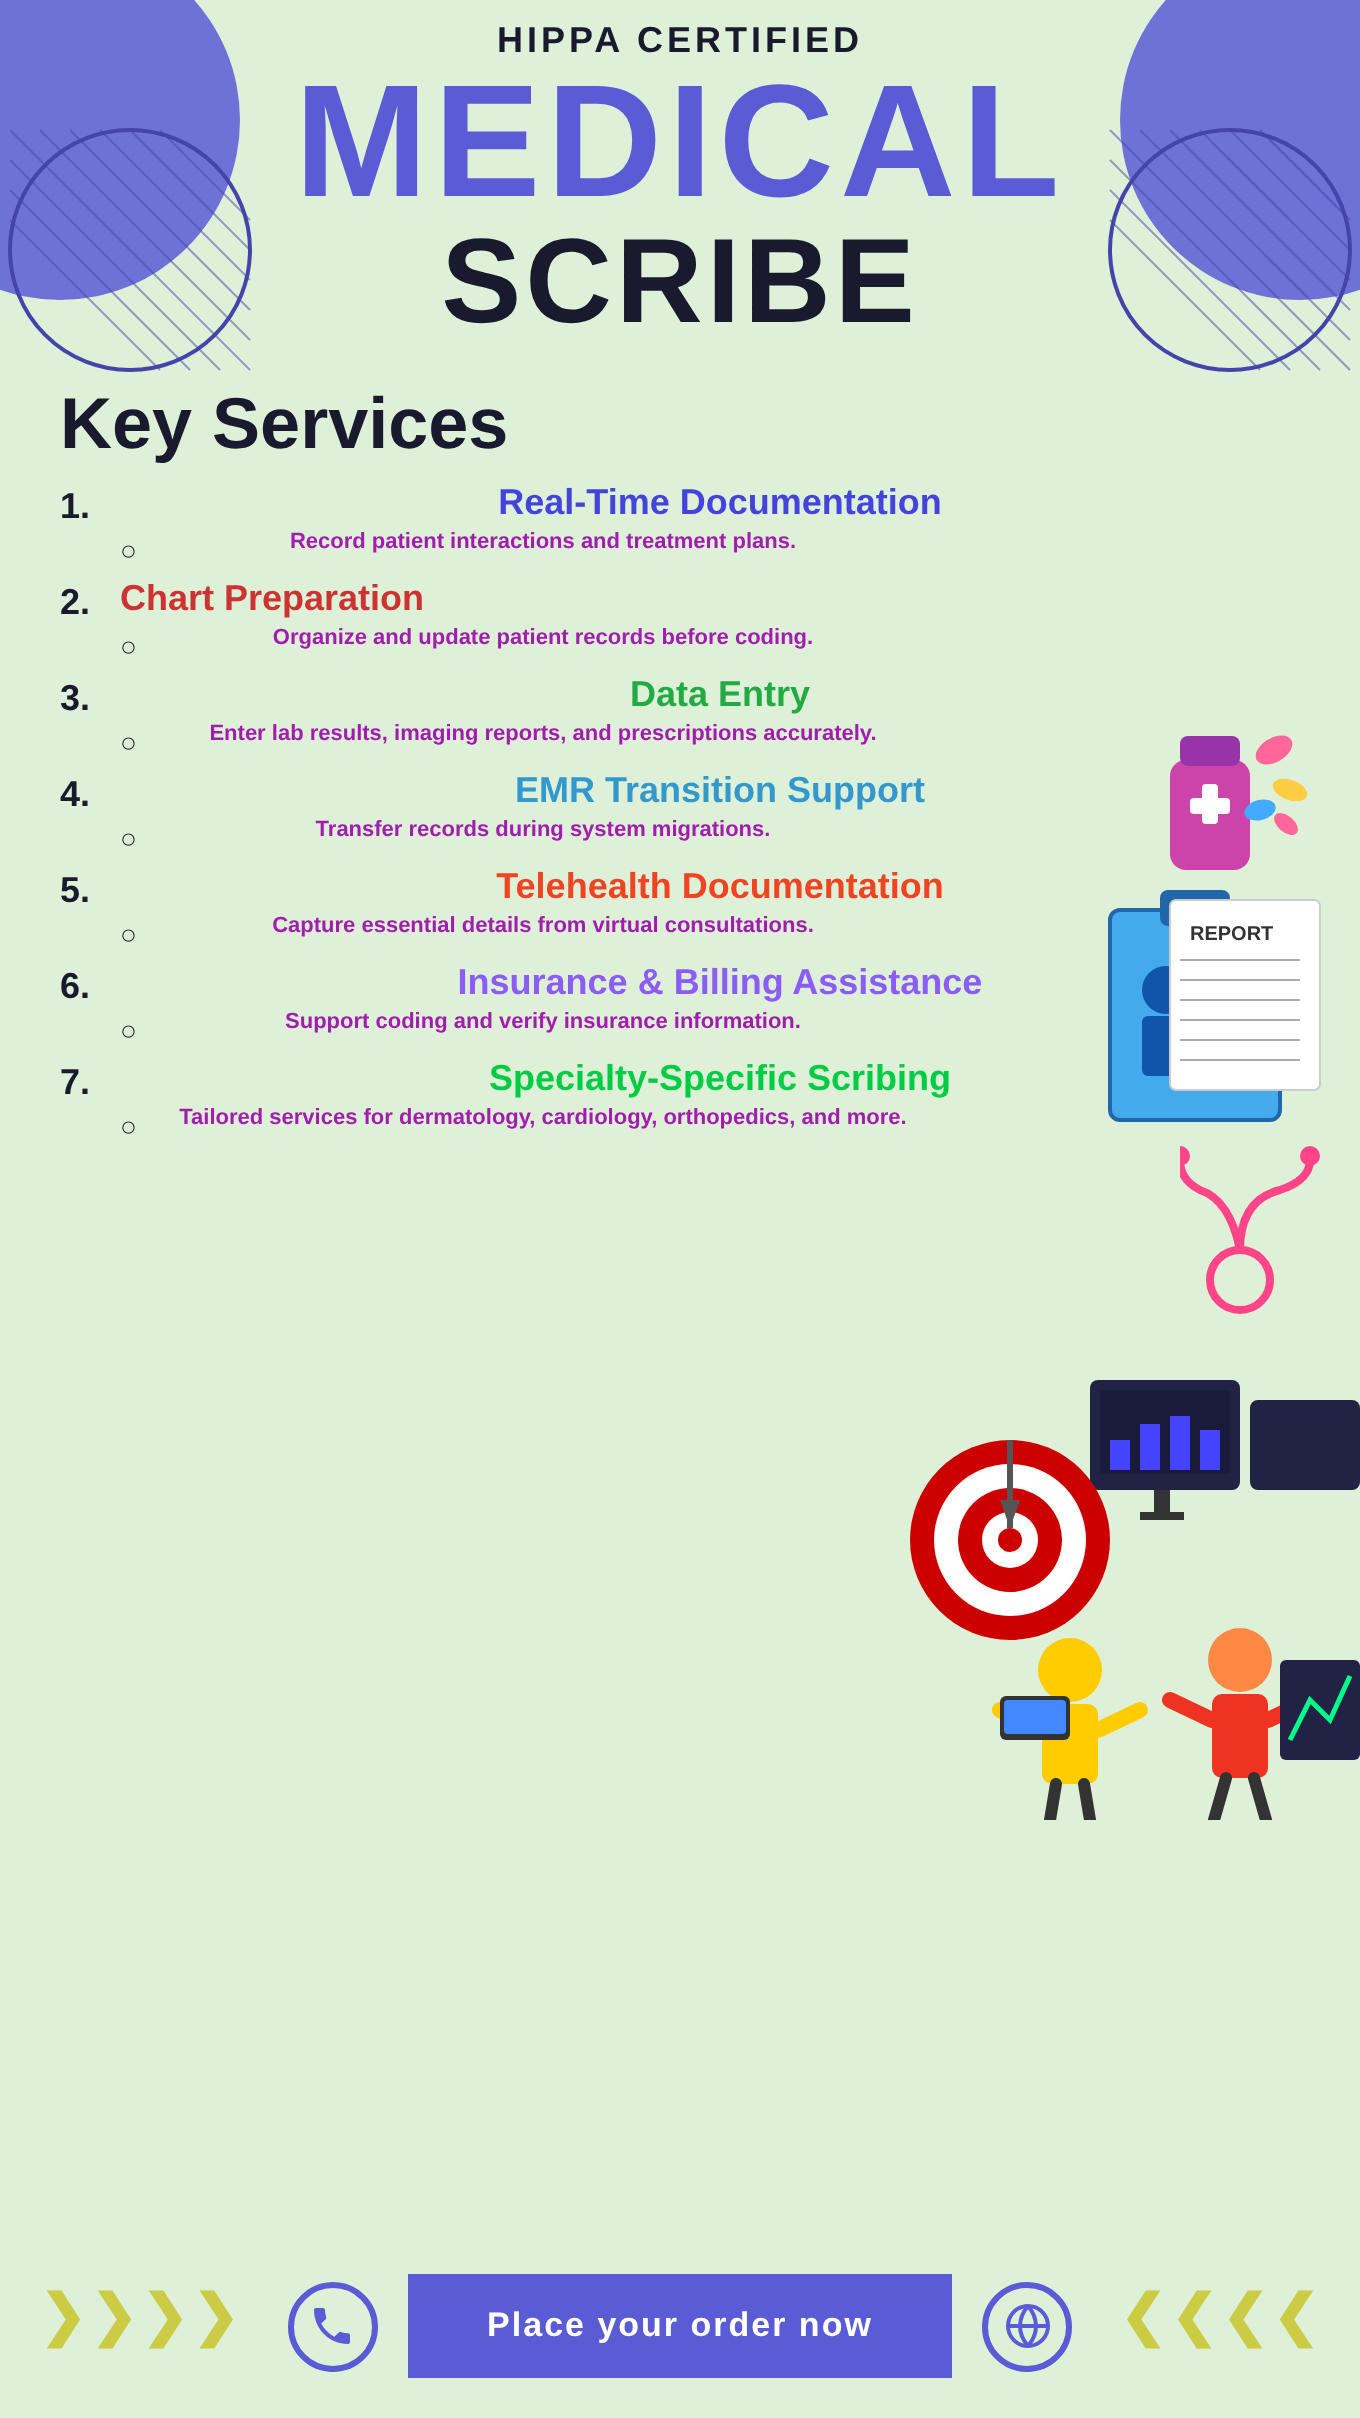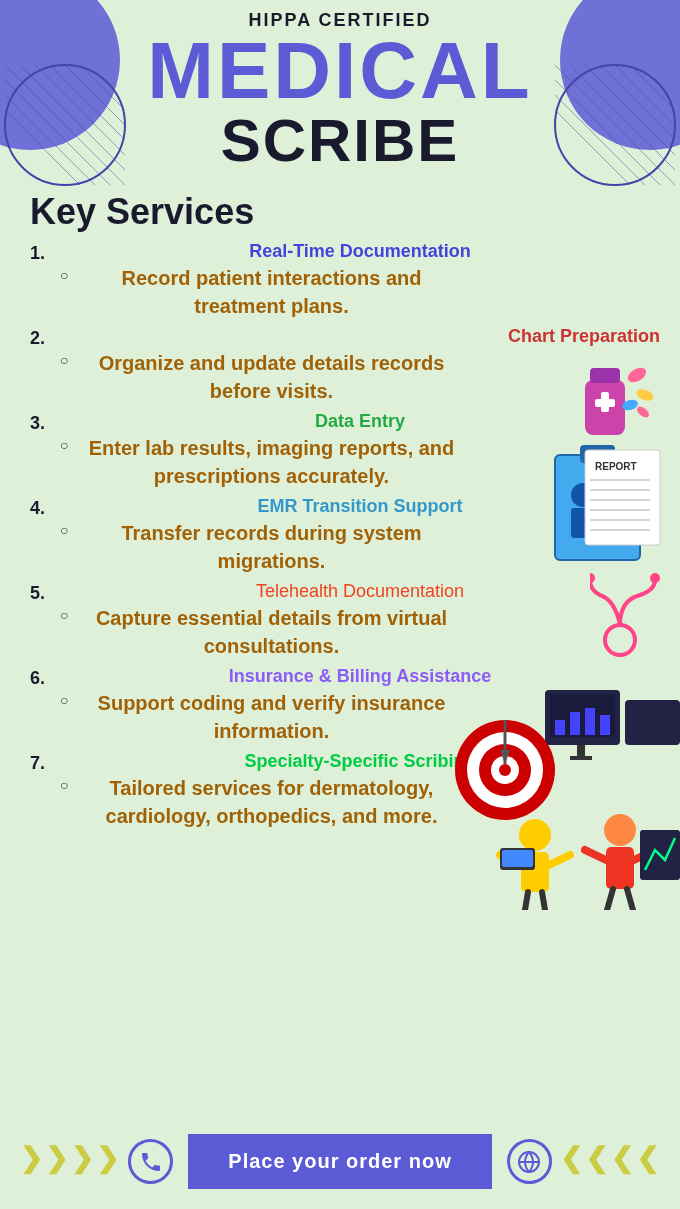--- a/index.html
+++ b/index.html
@@ -170,21 +170,21 @@
       font-weight: 700;
       color: #4444dd;
       text-align: center;
       flex: 1;
     }
 
     .service-title-red {
       font-size: 18px;
       font-weight: 700;
       color: #cc3333;
-      text-align: right;
+      text-align: left;
       flex: 1;
     }
 
     .service-title-green-dark {
       font-size: 18px;
       font-weight: 700;
       color: #22aa44;
       text-align: center;
       flex: 1;
     }
@@ -192,21 +192,21 @@
     .service-title-blue-med {
       font-size: 18px;
       font-weight: 700;
       color: #3399cc;
       text-align: center;
       flex: 1;
     }
 
     .service-title-orange {
       font-size: 18px;
-      font-weight: 400;
+      font-weight: 700;
       color: #ee4422;
       text-align: center;
       flex: 1;
     }
 
     .service-title-salmon {
       font-size: 18px;
       font-weight: 700;
       color: #8b5cf6;
       text-align: center;
@@ -229,23 +229,23 @@
     }
 
     .bullet-circle {
       font-size: 14px;
       color: #333;
       margin-top: 3px;
       min-width: 15px;
     }
 
     .service-desc {
-      font-size: 20px;
-      font-weight: 700;
-      color: #a16207;
+      font-size: 11px;
+      font-weight: 700;
+      color: #a21caf;
       line-height: 1.4;
       text-align: center;
       flex: 1;
       padding-right: 200px;
     }
 
     
     .arrows-left {
       position: absolute;
       bottom: 35px;
@@ -271,21 +271,21 @@
       display: flex;
       justify-content: center;
       align-items: center;
       gap: 15px;
       z-index: 5;
     }
 
     .cta-button {
       background-color: #5b5bd6;
       color: white;
-      font-size: 20px;
+      font-size: 17px;
       font-weight: 900;
       padding: 16px 40px;
       border: none;
       cursor: pointer;
       letter-spacing: 1px;
     }
 
     .phone-icon-circle {
       width: 45px;
       height: 45px;
@@ -378,21 +378,21 @@
         </div>
       </li>
 
       <li class="service-item">
         <div class="service-number-row">
           <span class="service-number">2.</span>
           <span class="service-title-red">Chart Preparation</span>
         </div>
         <div class="service-desc-row">
           <span class="bullet-circle">○</span>
-          <span class="service-desc">Organize and update details records before visits.</span>
+          <span class="service-desc">Organize and update patient records before coding.</span>
         </div>
       </li>
 
       <li class="service-item">
         <div class="service-number-row">
           <span class="service-number">3.</span>
           <span class="service-title-green-dark">Data Entry</span>
         </div>
         <div class="service-desc-row">
           <span class="bullet-circle">○</span>

